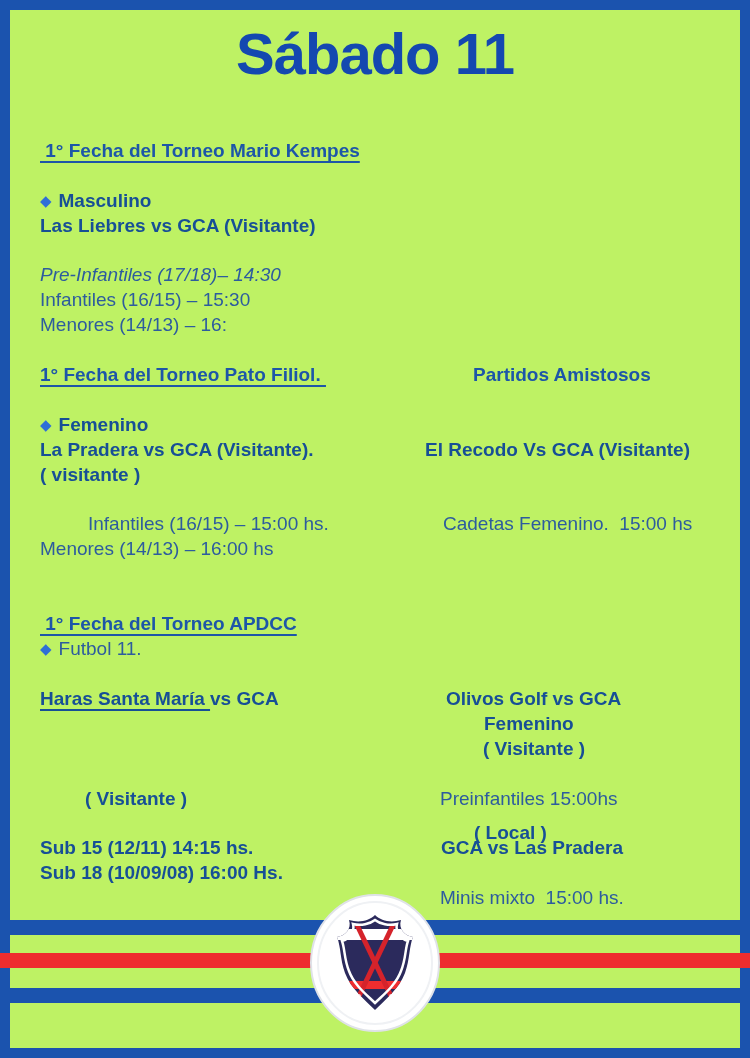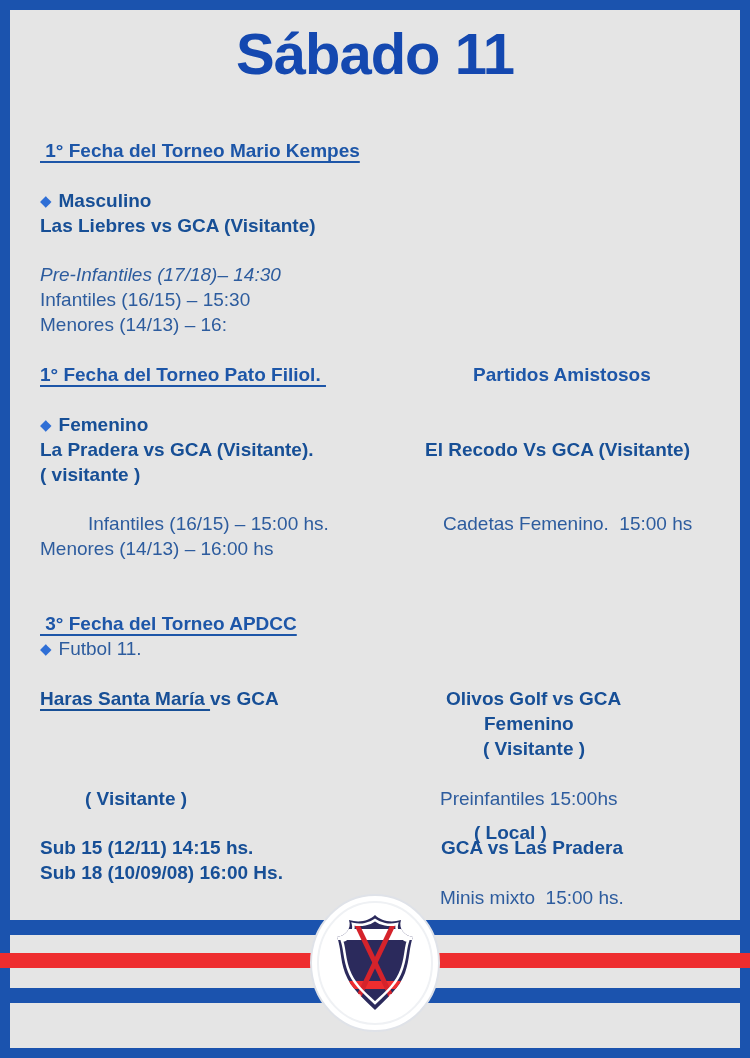--- a/index.html
+++ b/index.html
@@ -8,21 +8,21 @@
     --heading-blue:#1d56a8;
     --text-blue:#2d5c9e;
     --bold-blue:#174f96;
     --diamond-blue:#2f6fd6;
     --stripe-red:#ee2d2f;
     --shield-navy:#2b2a5c;
     --club-red:#d5232b;
   }
   html,body{margin:0;padding:0;background:#fff;}
   .page{
-    position:relative;width:750px;height:1058px;background:#e5e5e5;
+    position:relative;width:750px;height:1058px;background:#bef264;
     font-family:"Liberation Sans",sans-serif;overflow:hidden;
   }
   .frame{
     position:absolute;inset:0;border:10px solid var(--border-blue);
     box-sizing:border-box;z-index:1;pointer-events:none;
   }
   .title{
     position:absolute;left:0;top:20px;width:750px;text-align:center;
     font-size:58px;font-weight:bold;color:var(--title-blue);
     letter-spacing:-1px;z-index:2;
@@ -64,21 +64,21 @@
 
   <div class="ln" style="left:40px;top:414px;"><span class="diamond">◆</span><span class="b">Femenino</span></div>
   <div class="ln b" style="left:40px;top:439px;">La Pradera vs GCA (Visitante).</div>
   <div class="ln b" style="left:425px;top:439px;">El Recodo Vs GCA (Visitante)</div>
   <div class="ln b" style="left:40px;top:464px;">( visitante )</div>
 
   <div class="ln" style="left:40px;top:513px;margin-left:48px;">Infantiles (16/15) – 15:00 hs.</div>
   <div class="ln" style="left:443px;top:513px;">Cadetas Femenino.  15:00 hs</div>
   <div class="ln" style="left:40px;top:538px;">Menores (14/13) – 16:00 hs</div>
 
-  <div class="ln hd u" style="left:40px;top:613px;"> 3° Fecha del Torneo APDCC</div>
+  <div class="ln hd u" style="left:40px;top:613px;"> 1° Fecha del Torneo APDCC</div>
   <div class="ln" style="left:40px;top:638px;"><span class="diamond">◆</span><span>Futbol 11.</span></div>
 
   <div class="ln b" style="left:40px;top:688px;"><span class="u">Haras Santa María </span><span>vs GCA</span></div>
   <div class="ln b" style="left:446px;top:688px;">Olivos Golf vs GCA</div>
   <div class="ln b" style="left:484px;top:713px;">Femenino</div>
   <div class="ln b" style="left:483px;top:738px;">( Visitante )</div>
 
   <div class="ln b" style="left:85px;top:788px;">( Visitante )</div>
   <div class="ln" style="left:440px;top:788px;">Preinfantiles 15:00hs</div>
 

